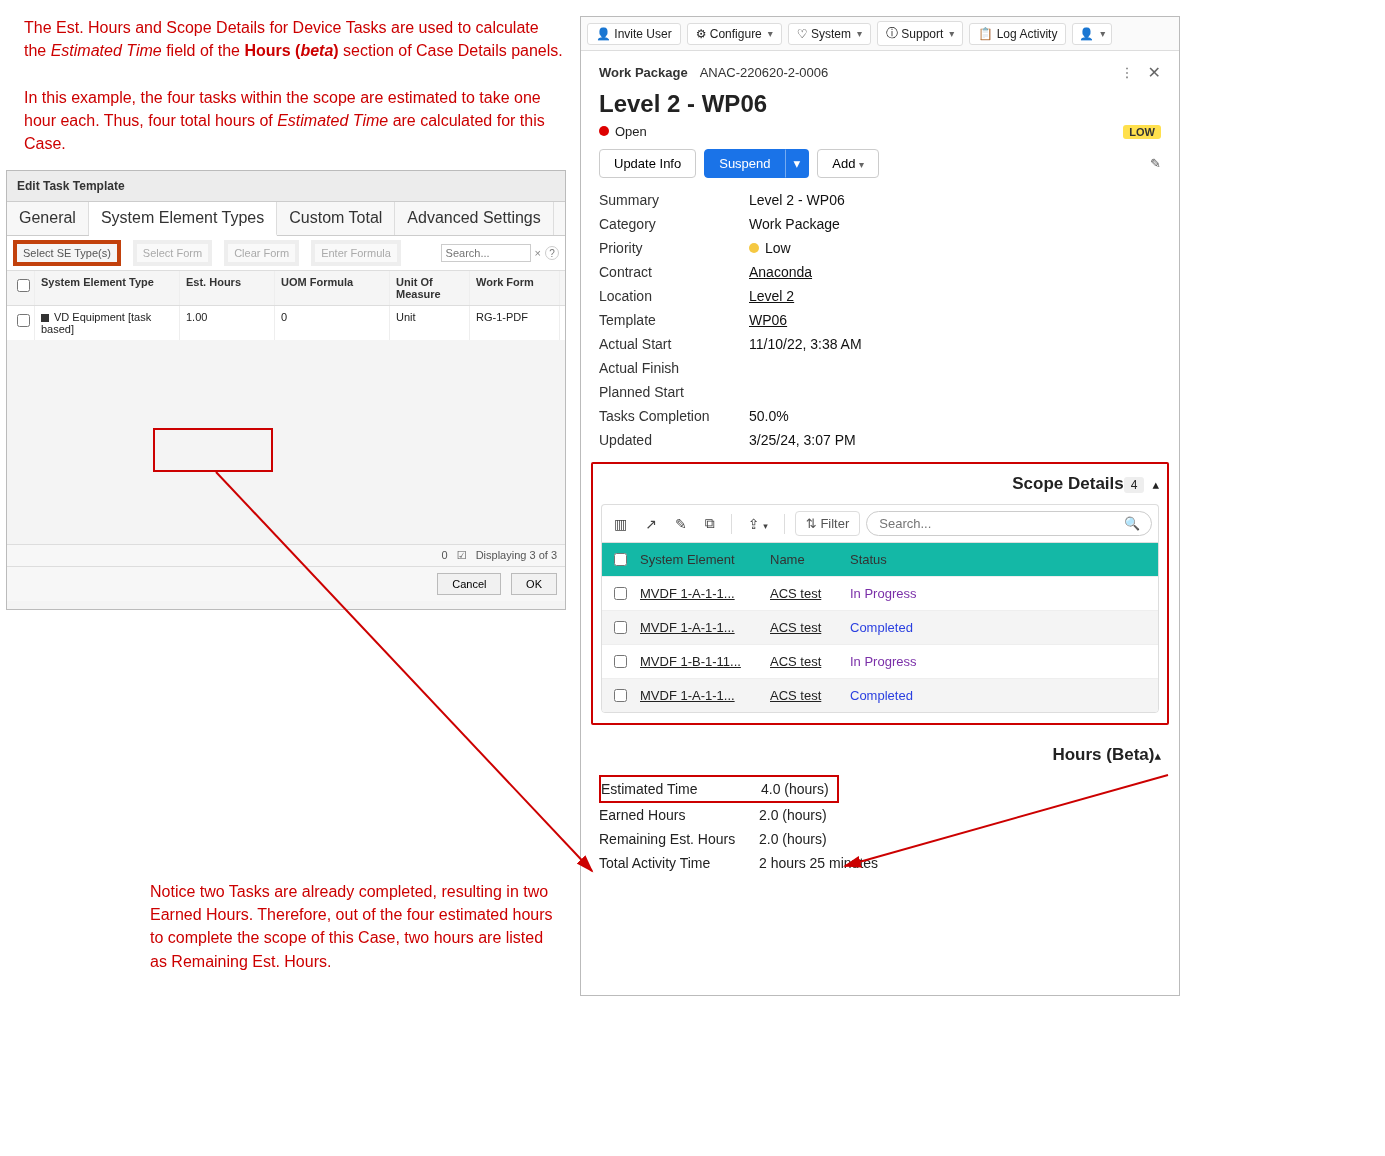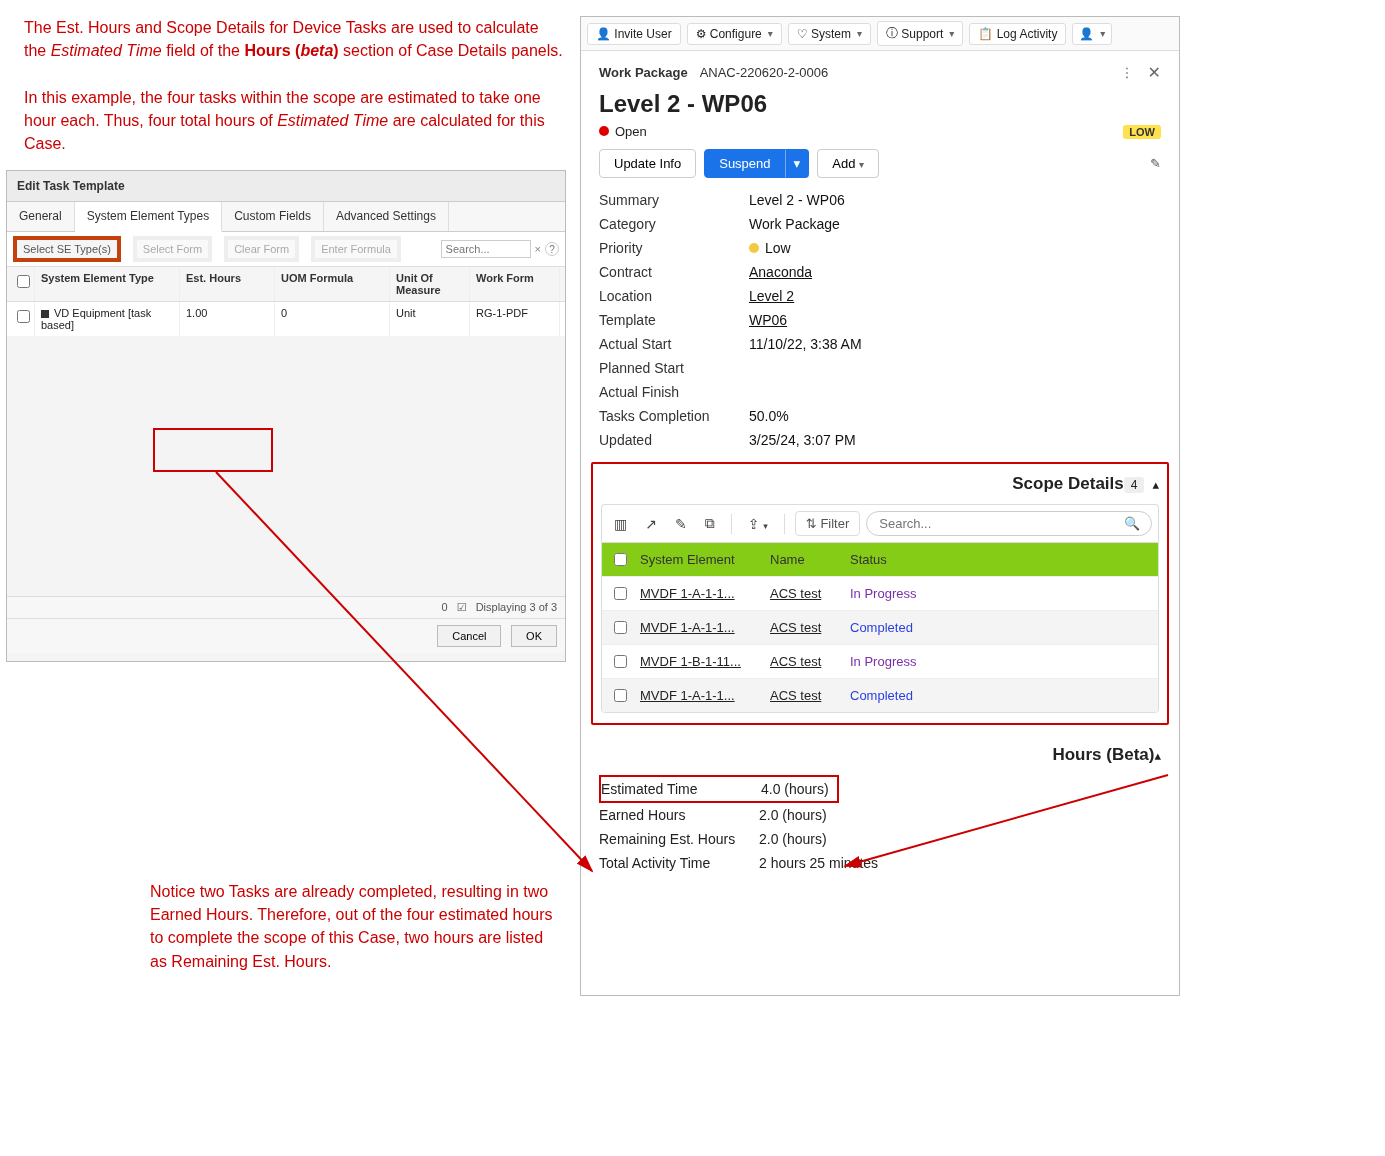--- a/index.html
+++ b/index.html
@@ -1,23 +1,23 @@
 <!DOCTYPE html>
 <html><head>
 <meta charset="utf-8">
 <style>
   * { box-sizing: border-box; }
   body { margin:0; font-family: Arial, Helvetica, sans-serif; font-size:13px; color:#222; background:#fff; width:1385px; height:1156px; position:relative; }
   .annot { position:absolute; color:#c00; font-size:16px; line-height:1.45; }
   .annot em { font-style: italic; }
   .annot b { font-weight:bold; }
-  .edit-panel { position:absolute; left:6px; top:170px; width:560px; height:492px; border:1px solid #bbb; background:#f4f4f4; }
+  .edit-panel { position:absolute; left:6px; top:170px; width:560px; height:440px; border:1px solid #bbb; background:#f4f4f4; }
   .edit-title { padding:8px 10px; font-weight:bold; font-size:12px; color:#333; background:#ececec; }
   .tabs { display:flex; border-top:1px solid #ccc; border-bottom:1px solid #ccc; background:#f7f7f7; }
-  .tab { padding:7px 12px; font-size:12px; color:#333; border-right:1px solid #ddd; cursor:pointer; }
+  .tab { padding:7px 12px; font-size:16px; color:#333; border-right:1px solid #ddd; cursor:pointer; }
   .tab.active { background:#fff; border-bottom:2px solid #fff; margin-bottom:-1px; font-weight:normal;}
   .toolbar2 { display:flex; align-items:center; padding:4px 6px; background:#fff; border-bottom:1px solid #ddd; font-size:11px; color:#888;}
   .toolbar2 .btn { padding:3px 6px; margin-right:12px; background:#f5f5f5; border:4px solid #c2410c; cursor:pointer; color:#555;}
   .toolbar2 .btn.disabled { color:#aaa; background:#f9f9f9; border-color:#eee;}
   .toolbar2 .spacer { flex:1; }
   .toolbar2 input { width:90px; font-size:11px; padding:2px 4px; border:1px solid #ccc;}
   .grid-head { display:flex; background:#f5f5f5; border-bottom:1px solid #ddd; font-size:11px; font-weight:bold; color:#333;}
   .grid-head > div, .grid-row > div { padding:5px 6px; border-right:1px solid #eee; }
   .c-chk{width:28px;text-align:center;} .c-set{width:145px;} .c-est{width:95px;} .c-uom{width:115px;} .c-umeas{width:80px;} .c-wf{width:90px;}
   .grid-row { display:flex; font-size:11px; background:#fff;}
@@ -54,42 +54,42 @@
   .sec-title{font-size:17px;font-weight:bold;}
   .badge-ct{background:#eee;padding:1px 7px;border-radius:3px;font-size:12px;margin-right:8px;}
   .sd-toolbar{display:flex;align-items:center;gap:6px;padding:6px;border:1px solid #ddd;border-bottom:none;border-radius:4px 4px 0 0;}
   .sd-toolbar .ic{padding:4px 6px;cursor:pointer;color:#444;font-size:14px;}
   .sd-toolbar .sep{width:1px;height:20px;background:#ddd;margin:0 4px;}
   .sd-toolbar .filter-btn{padding:4px 10px;border:1px solid #ddd;border-radius:4px;cursor:pointer;font-size:13px;color:#555;}
   .sd-toolbar .search{flex:1;display:flex;align-items:center;border:1px solid #ccc;border-radius:14px;padding:3px 10px;}
   .sd-toolbar .search input{border:none;outline:none;flex:1;font-size:13px;}
   .sd-table{border:1px solid #ddd;border-radius:0 0 4px 4px;overflow:hidden;}
   .sd-row{display:flex;align-items:center;border-top:1px solid #eee;font-size:13px;}
-  .sd-row.head{background:#84cc16;font-weight:normal;color:#333;border-top:none;}
+  .sd-row.head{background:#14b8a6;font-weight:normal;color:#333;border-top:none;}
   .sd-row > div{padding:7px 8px;}
   .sd-chk{width:30px;text-align:center;} .sd-se{width:130px;} .sd-name{width:80px;} .sd-stat{width:100px;}
   .sd-row.alt{background:#f4f4f4;}
   .status-ip{color:#7a2fa8;}
   .status-cp{color:#2a3fe0;}
   .link{text-decoration:underline;cursor:pointer;}
   .hours .row{display:flex;padding:4px 0;font-size:14px;}
   .hours .k{width:160px;} .hours .v{flex:1;}
   svg.overlay{position:absolute;left:0;top:0;width:1385px;height:1156px;pointer-events:none;}
 </style>
 </head>
 <body>
 
 <div class="annot" style="left:24px; top:16px; width:540px;">The Est. Hours and Scope Details for Device Tasks are used to calculate the <em>Estimated Time</em> field of the <b>Hours (<em>beta</em>)</b> section of Case Details panels.<br><br>In this example, the four tasks within the scope are estimated to take one hour each. Thus, four total hours of <em>Estimated Time</em> are calculated for this Case.</div>
 
 <div class="edit-panel">
   <div class="edit-title">Edit Task Template</div>
   <div class="tabs">
     <div class="tab">General</div>
     <div class="tab active">System Element Types</div>
-    <div class="tab">Custom Fields</div>
+    <div class="tab">Custom Total</div>
     <div class="tab">Advanced Settings</div>
   </div>
   <div class="toolbar2">
     <div class="btn">Select SE Type(s)</div>
     <div class="btn disabled">Select Form</div>
     <div class="btn disabled">Clear Form</div>
     <div class="btn disabled">Enter Formula</div>
     <div class="spacer"></div>
     <input placeholder="Search..." style="">
     <span style="margin:0 4px;cursor:pointer;">×</span>
@@ -186,25 +186,25 @@
       </div>
       <div class="row">
         <div class="k">Template</div>
         <div class="v"><span class="link">WP06</span></div>
       </div>
       <div class="row">
         <div class="k">Actual Start</div>
         <div class="v"><span>11/10/22, 3:38 AM</span></div>
       </div>
       <div class="row">
+        <div class="k">Actual Finish</div>
+        <div class="v"><span></span></div>
+      </div>
+      <div class="row">
         <div class="k">Planned Start</div>
-        <div class="v"><span></span></div>
-      </div>
-      <div class="row">
-        <div class="k">Actual Finish</div>
         <div class="v"><span></span></div>
       </div>
       <div class="row">
         <div class="k">Tasks Completion</div>
         <div class="v"><span>50.0%</span></div>
       </div>
       <div class="row">
         <div class="k">Updated</div>
         <div class="v"><span>3/25/24, 3:07 PM</span></div>
       </div>

